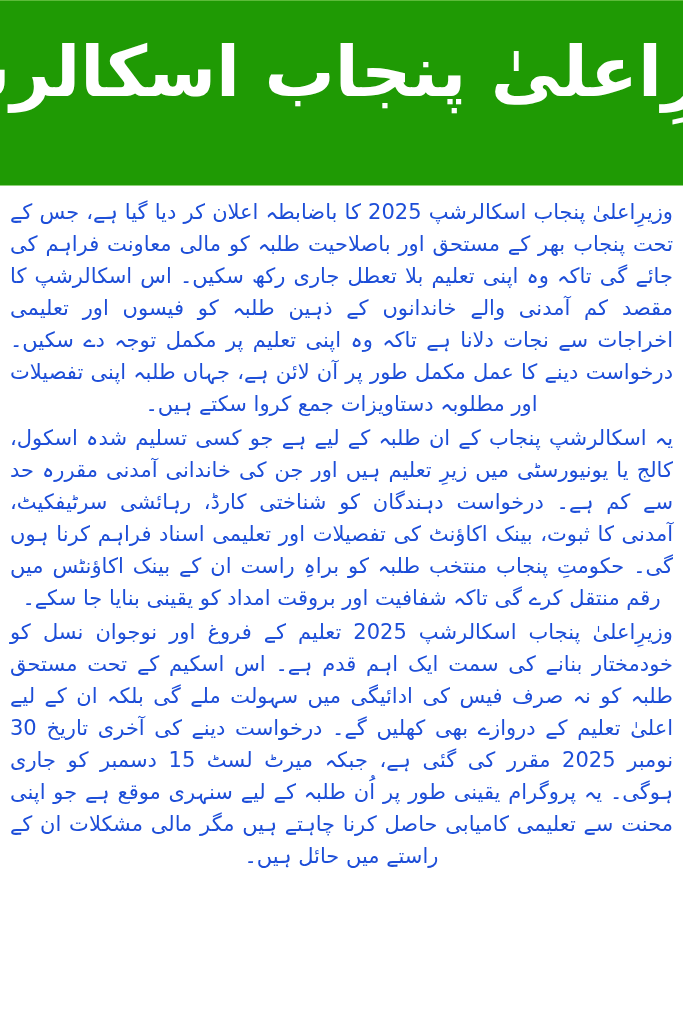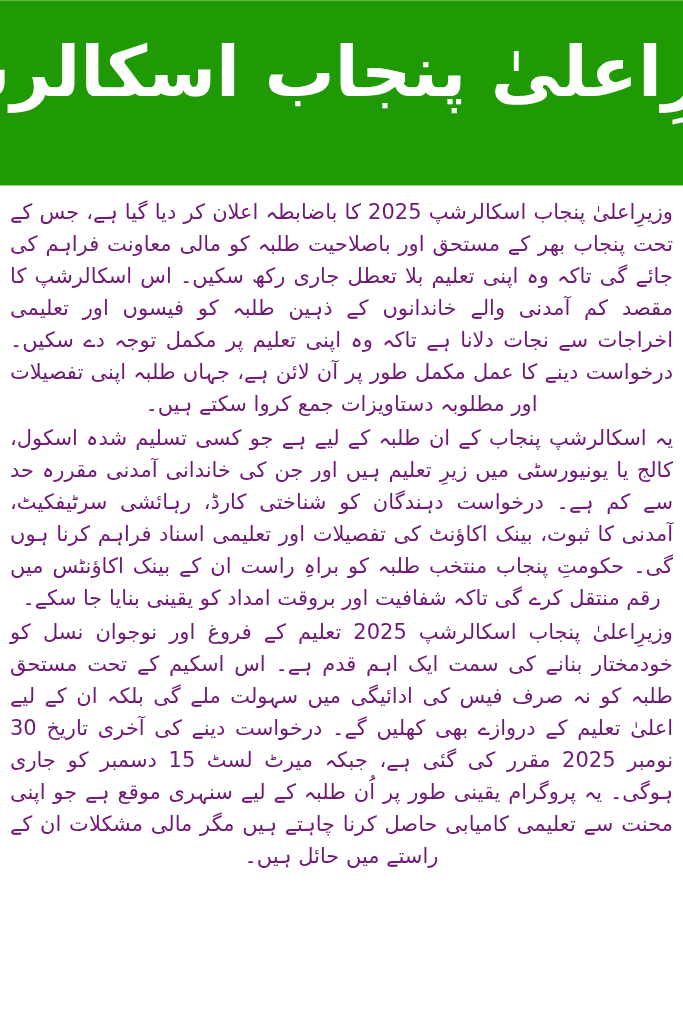--- a/index.html
+++ b/index.html
@@ -39,21 +39,21 @@
       white-space: nowrap;
     }
     .article {
       position: absolute;
       left: 0;
       top: 196px;
       width: 683px;
       box-sizing: border-box;
       padding: 0 10px;
       direction: rtl;
-      color: #701a75;
+      color: #1d4ed8;
       font-family: "DejaVu Sans", sans-serif;
       font-size: 21px;
       line-height: 32px;
     }
     .para {
       margin: 0;
       text-align: justify;
       text-align-last: center;
     }
     .para + .para {

